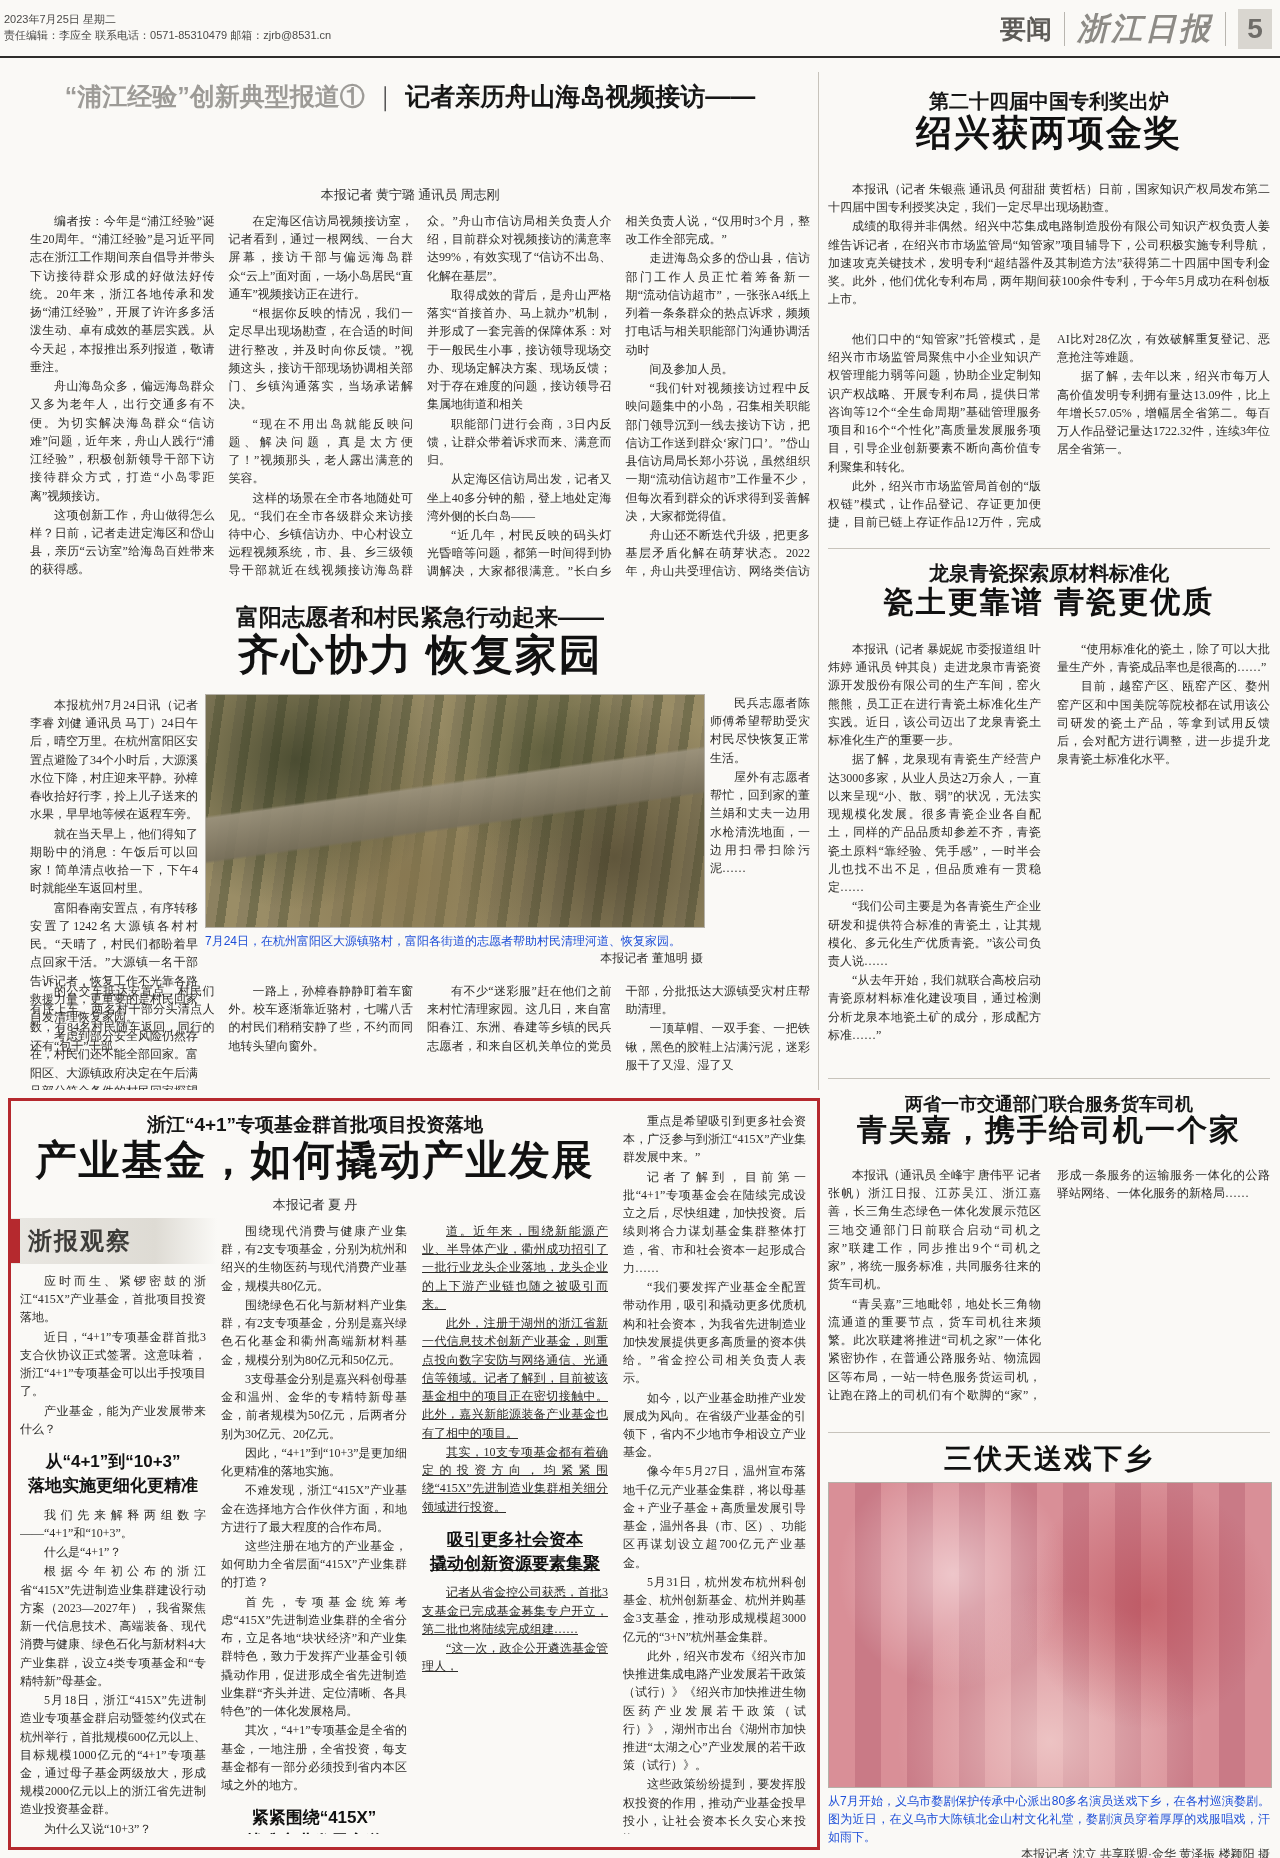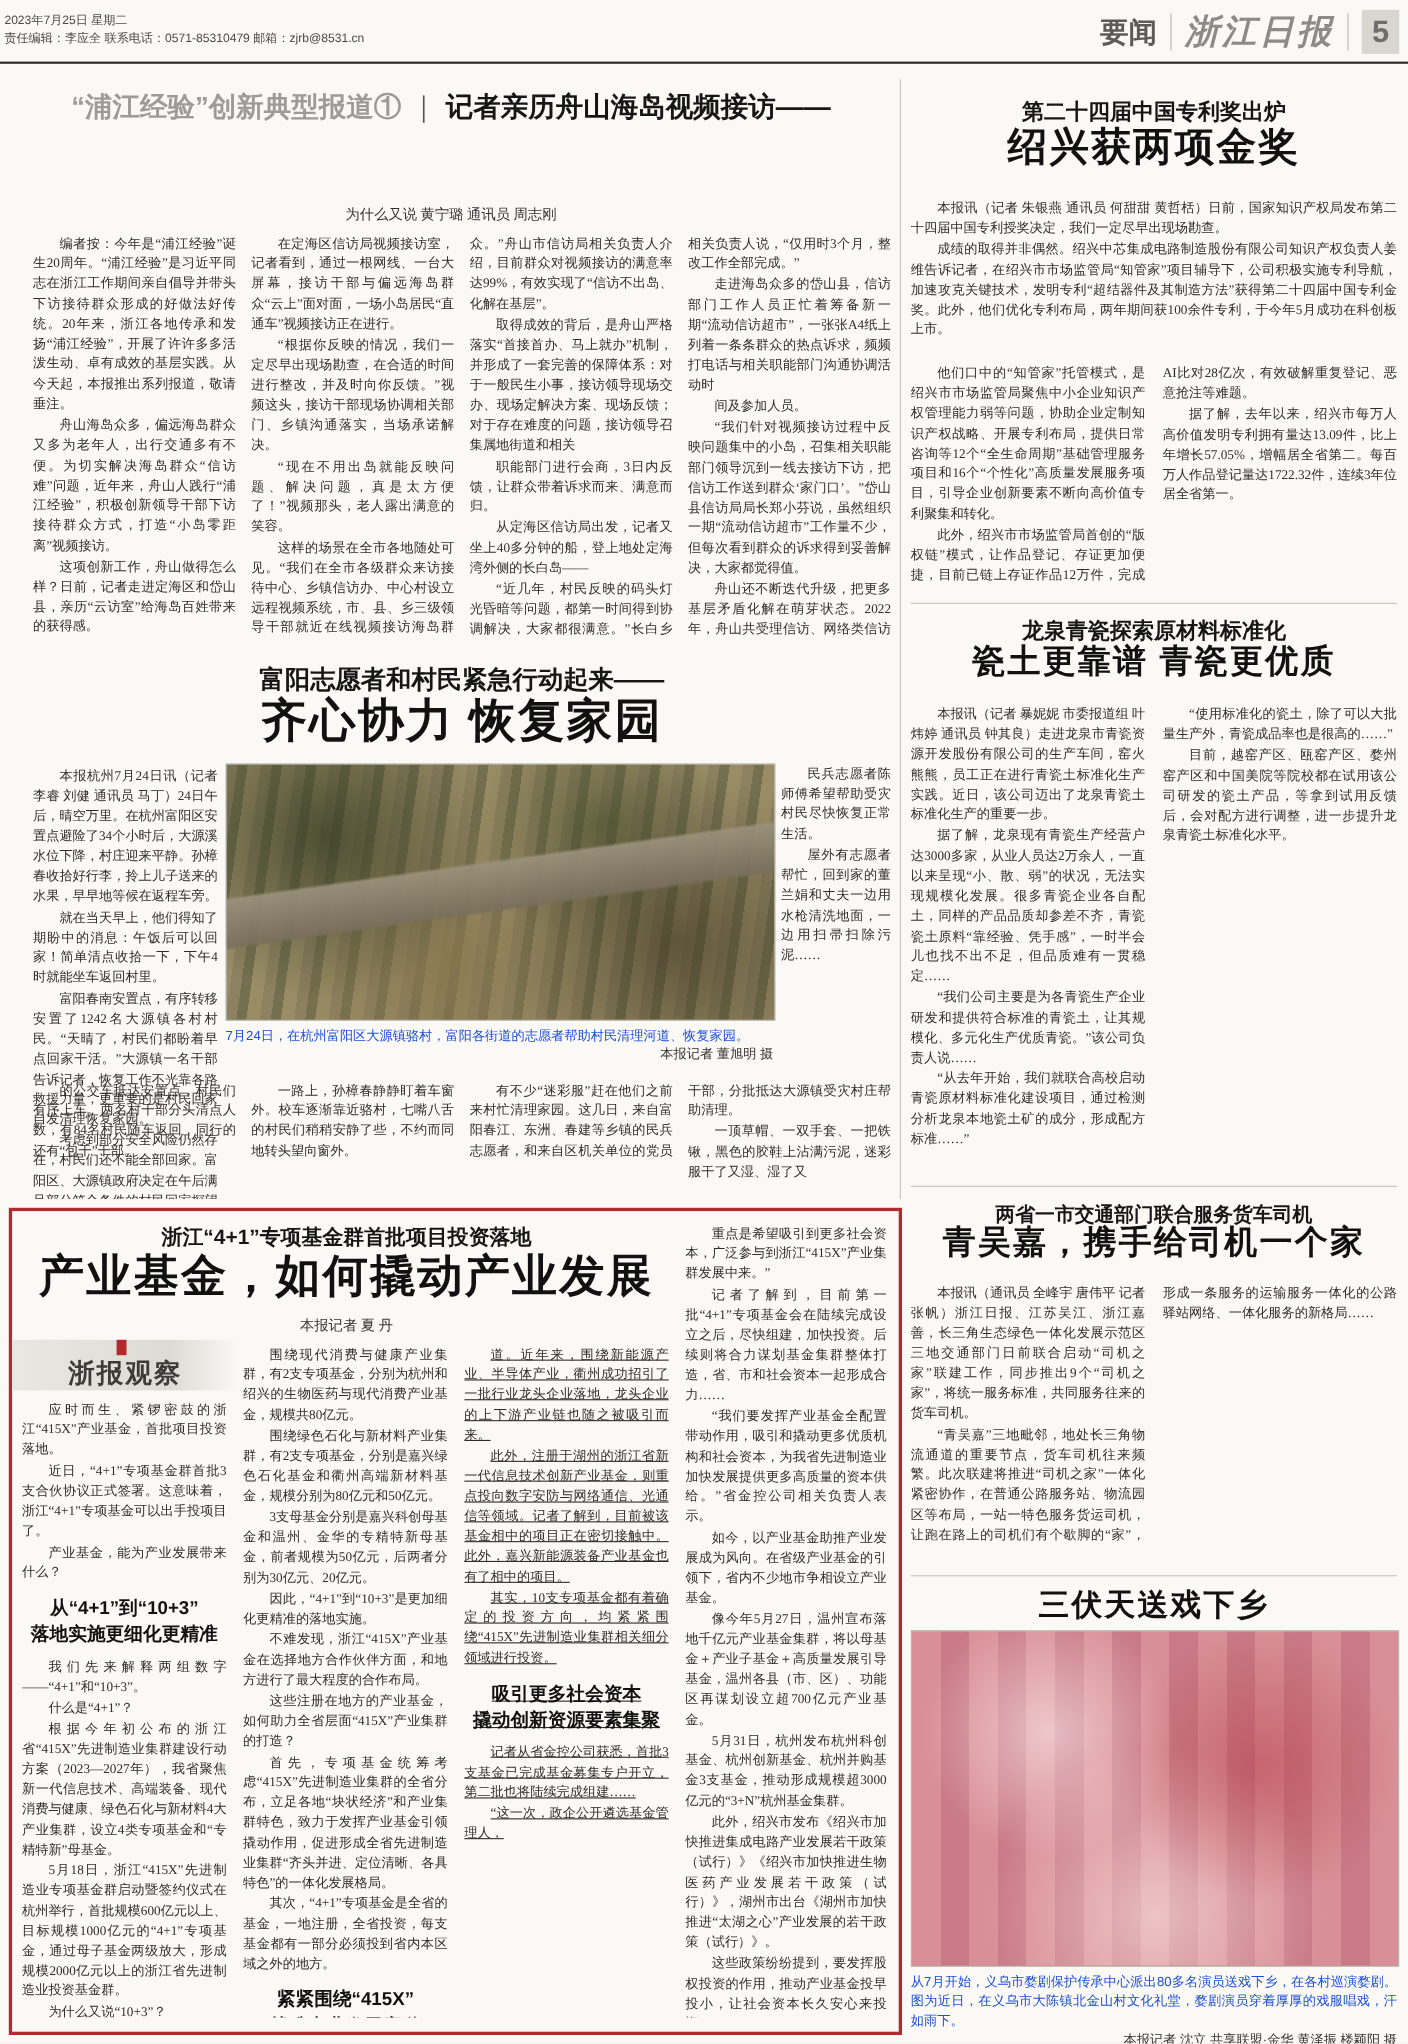--- a/index.html
+++ b/index.html
@@ -45,21 +45,21 @@
       repeating-linear-gradient(98deg, #8c8160 0 10px, #746f4e 10px 19px, #9a8d66 19px 31px),
       linear-gradient(#7d7a58,#5c5940);}
   .photo-opera{background:
       radial-gradient(circle at 28% 30%, rgba(255,244,244,.55), rgba(0,0,0,0) 30%),
       radial-gradient(circle at 72% 40%, rgba(180,60,70,.5), rgba(0,0,0,0) 34%),
       radial-gradient(circle at 50% 85%, rgba(250,230,225,.6), rgba(0,0,0,0) 45%),
       repeating-linear-gradient(90deg, #d98f97 0 26px, #c97a86 26px 52px),
       linear-gradient(#e2aab0,#b25f6c);}
   
   .redbox{border:3px solid #b5292e;background:#faf9f6;}
-  .observer{display:flex;align-items:center;background:linear-gradient(90deg,#e9e7e2,#dedbd4 70%,rgba(222,219,212,0));flex-direction:column;}
+  .observer{display:flex;align-items:center;background:linear-gradient(90deg,#e9e7e2,#dedbd4 70%,rgba(222,219,212,0));}
   .observer .bar{width:9px;height:44px;background:#b5292e;margin-right:8px;}
   .observer .txt{font-family:"Liberation Sans",sans-serif;font-weight:800;font-size:24px;color:#3c3b38;letter-spacing:2px;}
 </style>
 </head>
 <body>
 
 <div class="sheet">
 
   <div class="abs hdr-small" style="left:4px;top:12px;width:600px;">
     <div>2023年7月25日 星期二</div>
@@ -72,21 +72,21 @@
     <span class="vbar"></span>
     <span class="pg-no">5</span>
   </div>
   <div class="abs blackrule" style="left:0;top:56px;width:1280px;height:2px;"></div>
 
   <div class="abs rule" style="left:818px;top:72px;width:1px;height:1018px;"></div>
 
   <div class="abs kicker" style="left:30px;top:80px;width:760px;font-size:25px;">
     <span class="gray">“浦江经验”创新典型报道①</span><span class="sep">｜</span><span>记者亲历舟山海岛视频接访——</span>
   </div>
-  <div class="abs byline" style="left:30px;top:186px;width:760px;">为什么又说 黄宁璐 通讯员 周志刚</div>
+  <div class="abs byline" style="left:30px;top:186px;width:760px;">本报记者 黄宁璐 通讯员 周志刚</div>
   <div class="abs body cols4" style="left:30px;top:212px;width:780px;height:380px;">
     <p>编者按：今年是“浦江经验”诞生20周年。“浦江经验”是习近平同志在浙江工作期间亲自倡导并带头下访接待群众形成的好做法好传统。20年来，浙江各地传承和发扬“浦江经验”，开展了许许多多活泼生动、卓有成效的基层实践。从今天起，本报推出系列报道，敬请垂注。</p>
     <p>舟山海岛众多，偏远海岛群众又多为老年人，出行交通多有不便。为切实解决海岛群众“信访难”问题，近年来，舟山人践行“浦江经验”，积极创新领导干部下访接待群众方式，打造“小岛零距离”视频接访。</p>
     <p>这项创新工作，舟山做得怎么样？日前，记者走进定海区和岱山县，亲历“云访室”给海岛百姓带来的获得感。</p>
     <p>在定海区信访局视频接访室，记者看到，通过一根网线、一台大屏幕，接访干部与偏远海岛群众“云上”面对面，一场小岛居民“直通车”视频接访正在进行。</p>
     <p>“根据你反映的情况，我们一定尽早出现场勘查，在合适的时间进行整改，并及时向你反馈。”视频这头，接访干部现场协调相关部门、乡镇沟通落实，当场承诺解决。</p>
     <p>“现在不用出岛就能反映问题、解决问题，真是太方便了！”视频那头，老人露出满意的笑容。</p>
     <p>这样的场景在全市各地随处可见。“我们在全市各级群众来访接待中心、乡镇信访办、中心村设立远程视频系统，市、县、乡三级领导干部就近在线视频接访海岛群众。”舟山市信访局相关负责人介绍，目前群众对视频接访的满意率达99%，有效实现了“信访不出岛、化解在基层”。</p>
     <p>取得成效的背后，是舟山严格落实“首接首办、马上就办”机制，并形成了一套完善的保障体系：对于一般民生小事，接访领导现场交办、现场定解决方案、现场反馈；对于存在难度的问题，接访领导召集属地街道和相关</p>
     <p>职能部门进行会商，3日内反馈，让群众带着诉求而来、满意而归。</p>

